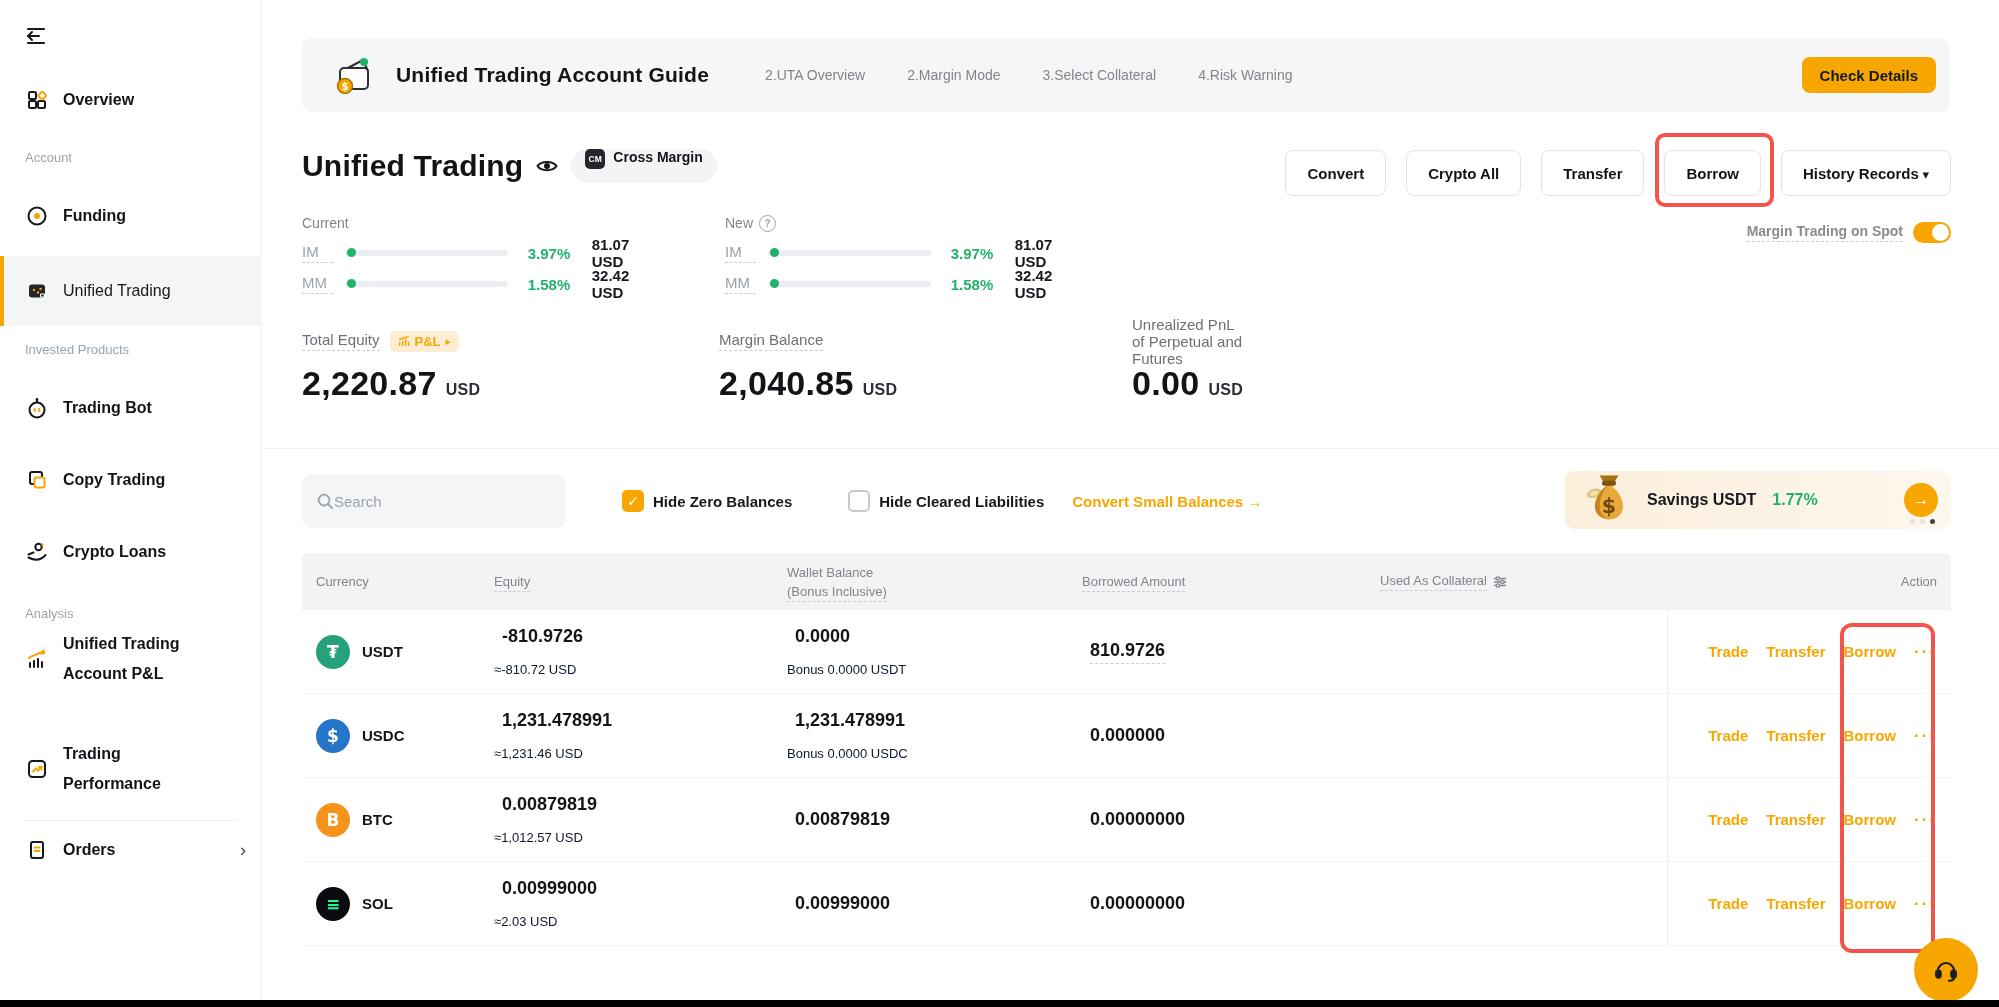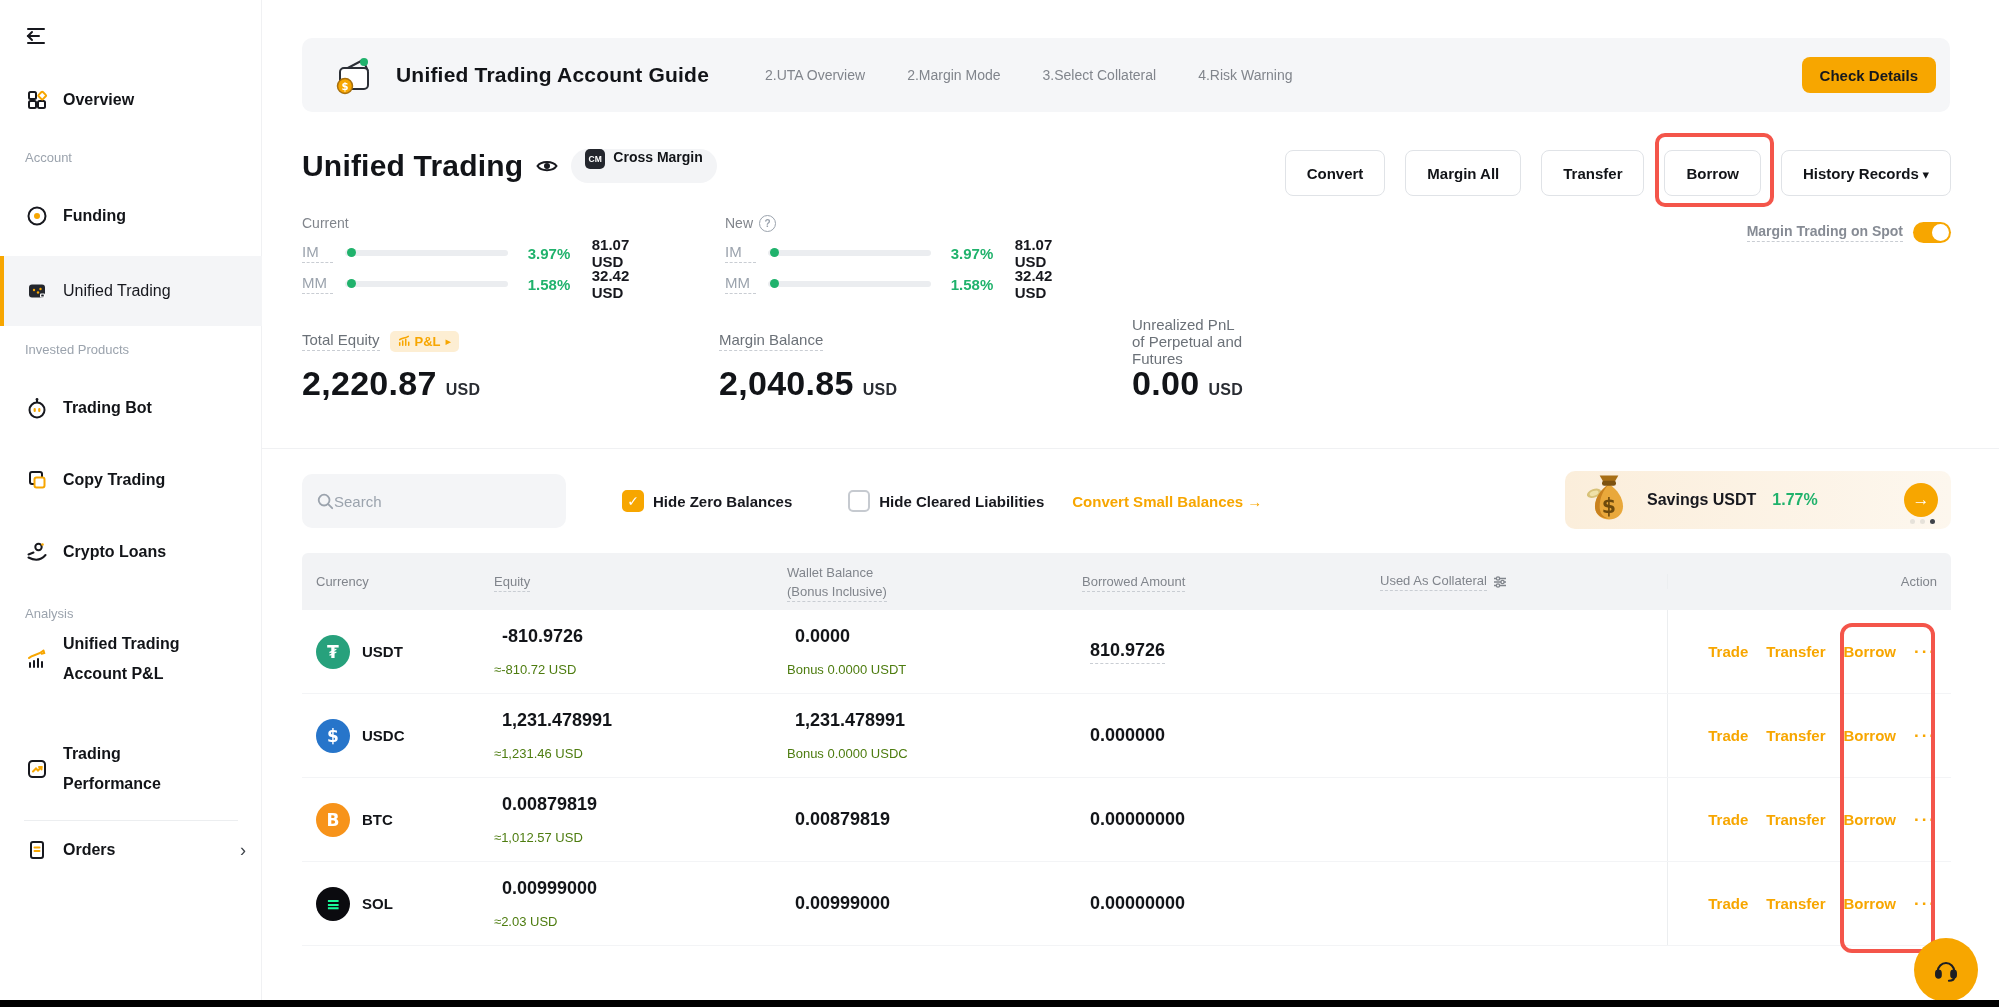--- a/index.html
+++ b/index.html
@@ -110,21 +110,21 @@
   .thead .c6, .trow .c6 { text-align:right; padding-right:14px; border-left:1px solid #eceef0; }
   .th-dash { border-bottom:1px dashed #c9cdd3; padding-bottom:2px; cursor:default; }
   .col-sub { margin-top:4px; }
   .coll-head { display:flex; align-items:center; gap:6px; }
   .trow { height:84px; display:grid; grid-template-columns:192px 293px 295px 298px 287px 1fr; align-items:center; border-bottom:1px solid #f3f4f6; background:#fff; }
   .trow .c6 { height:100%; display:flex; align-items:center; justify-content:flex-end; gap:18px; }
   .cur { display:flex; align-items:center; gap:12px; padding-left:14px; }
   .coin { width:34px; height:34px; border-radius:50%; color:#fff; font-size:17px; font-weight:700; display:flex; align-items:center; justify-content:center; font-family:"DejaVu Sans",sans-serif; }
   .sym { font-size:15px; font-weight:700; color:#121418; }
   .main-val { font-size:18px; font-weight:700; color:#121418;margin-left:8px; }
-  .sub-val { font-size:13px; color:#4d7c0f; margin-top:15px; }
+  .sub-val { font-size:13px; color:#0f172a; margin-top:15px; }
   .sub-val:empty { display:none; }
   .b-dash { border-bottom:1px dashed #c9cdd3; padding-bottom:2px; display:inline-block; }
   .act-link { font-size:15px; font-weight:700; color:#f7a600; cursor:pointer; }
   .more-dots { font-size:17px; font-weight:800; color:#f7a600; letter-spacing:2px; cursor:pointer; }
   .more-dots::after { content:"···"; }
 
   
   .annot-col { position:absolute; left:1840px; top:623px; width:95px; height:330px; border:4px solid #f4554a; border-radius:12px; pointer-events:none; z-index:4; }
   .support { position:absolute; left:1914px; top:938px; width:64px; height:64px; border-radius:50%; background:#f7a600; display:flex; align-items:center; justify-content:center; z-index:5; cursor:pointer; }
   .bottom-edge { position:absolute; left:0; right:0; bottom:0; height:7px; background:#000; z-index:6; }
@@ -288,21 +288,21 @@
         </svg>
     </span>
     <span class="mode-pill">
       <span class="cm-badge">CM</span>
       <span class="mlbl">Cross Margin</span>
     </span>
   </div>
 
   <div class="header-actions">
     <button class="hbtn">Convert</button>
-    <button class="hbtn">Margin All</button>
+    <button class="hbtn">Crypto All</button>
     <button class="hbtn">Transfer</button>
     <span class="hl-borrow">
       <button class="hbtn">Borrow</button>
       <span class="annot"></span>
     </span>
     <button class="hbtn caret-down">History Records</button>
   </div>
 
   <div class="margin-wrap">
     <div class="mcol c1">

